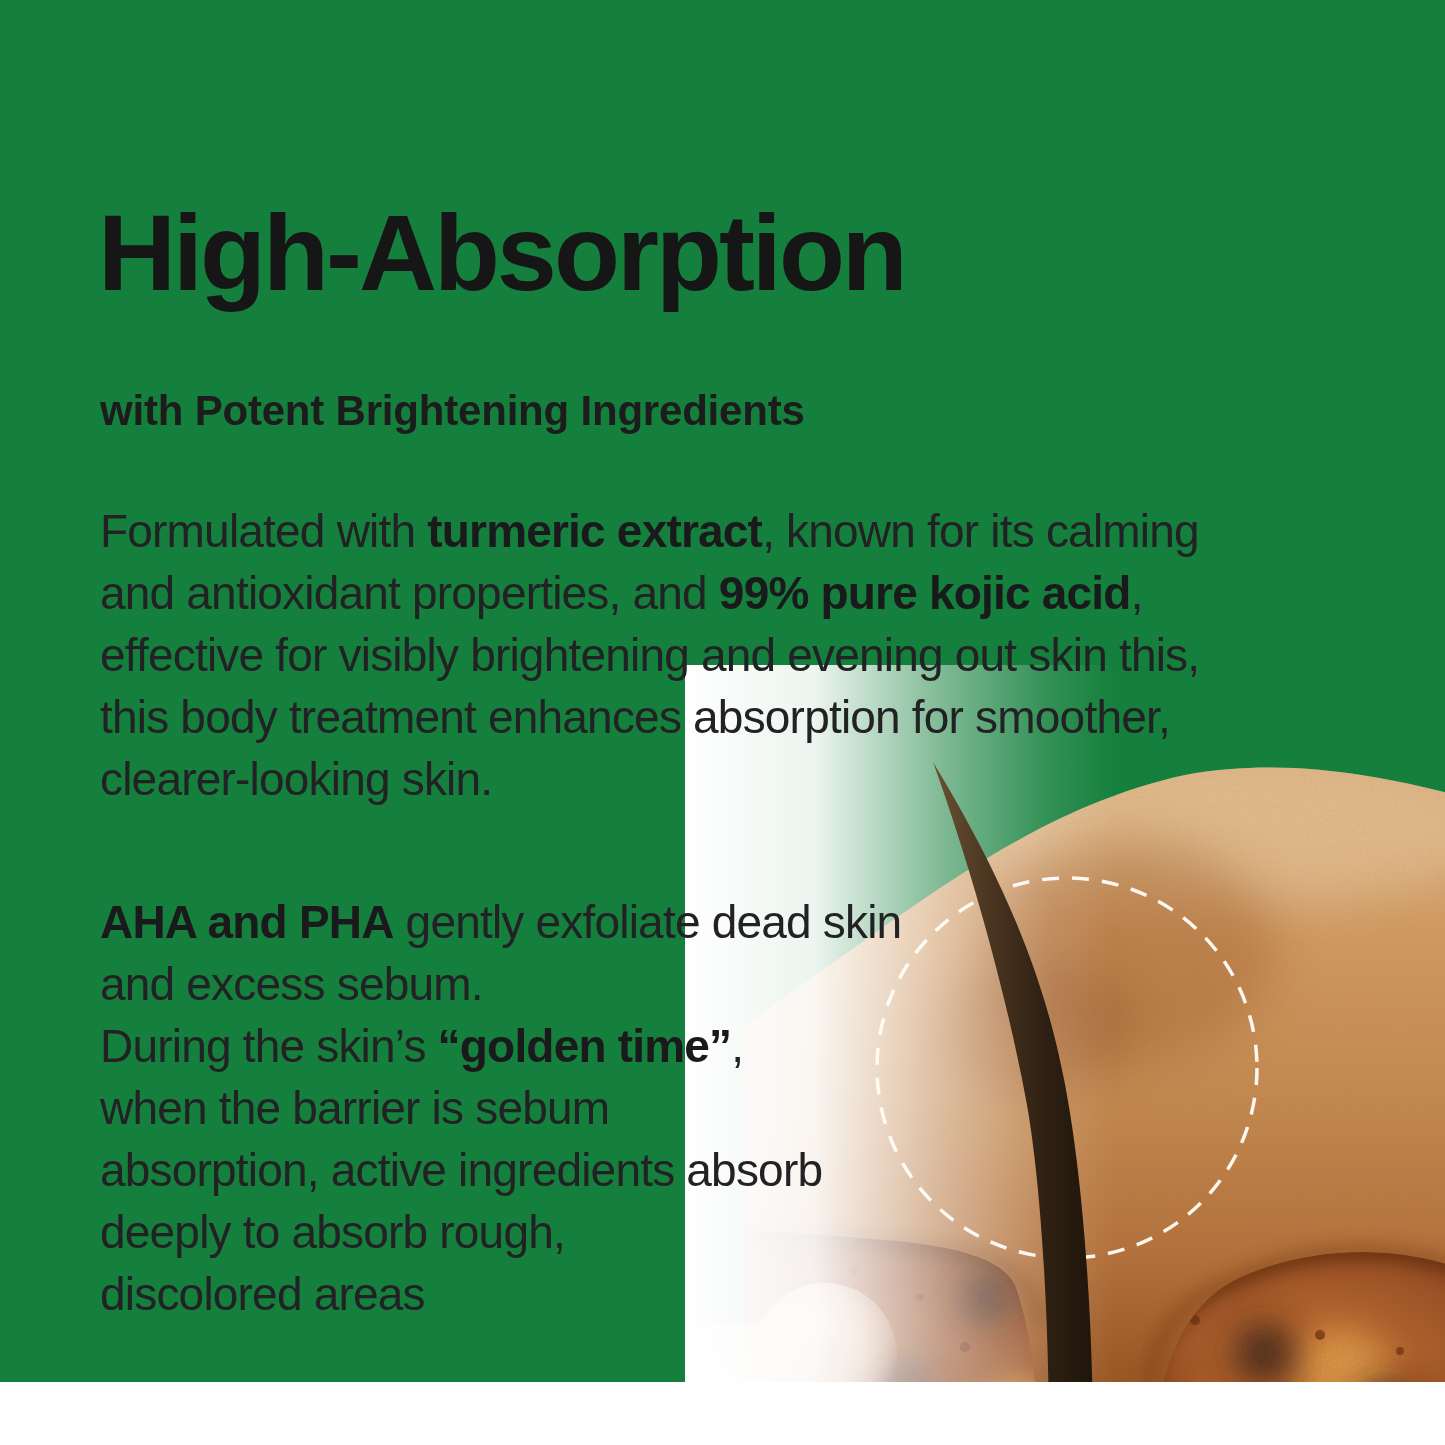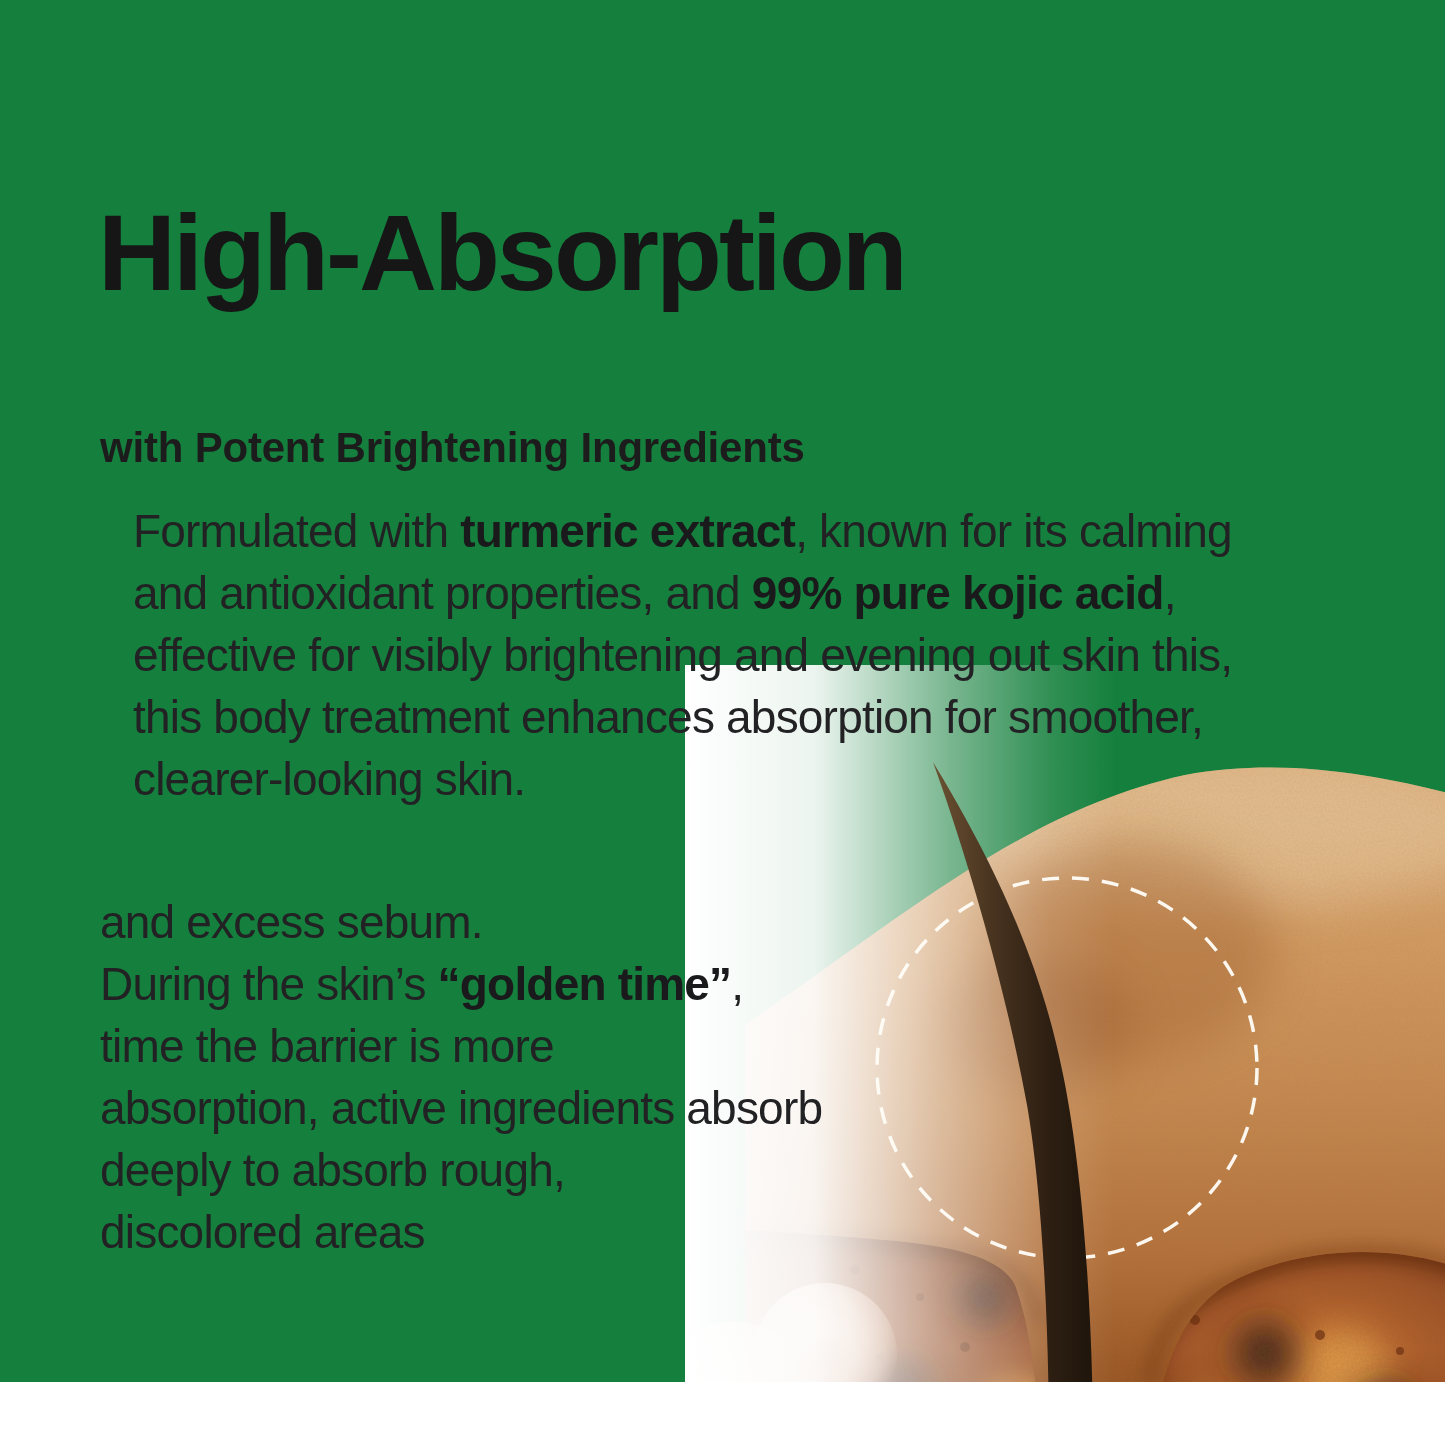--- a/index.html
+++ b/index.html
@@ -10,26 +10,25 @@
   .headline{
     position:absolute;left:98px;top:120px;z-index:3;
     font-size:108px;line-height:122px;font-weight:700;letter-spacing:-3px;color:#161616;
     white-space:nowrap;
   }
   .headline span{display:block;}
   .subheadline{
     position:absolute;left:100px;top:386px;z-index:3;
     font-size:42px;line-height:50px;font-weight:700;letter-spacing:-0.2px;color:#1c1c1c;
     white-space:nowrap;
-    margin-top:37px;
   }
   .para{position:absolute;left:100px;z-index:3;font-size:46px;letter-spacing:-0.8px;color:#222224;}
   .para .pline{line-height:62px;white-space:nowrap;}
   .para b{font-weight:700;color:#1a1a1c;}
-  #para-description{top:500px;margin-left:33px;}
+  #para-description{top:500px;}
   #para-benefits{top:891px;}
   .illustration{position:absolute;left:685px;top:665px;width:760px;height:780px;z-index:1;}
 </style>
 </head>
 <body>
 
 <div class="canvas">
 
   <h1 class="headline">
     <span>High-Absorption</span>
@@ -39,23 +38,24 @@
 
   <div class="para" id="para-description">
       <div class="pline"><span>Formulated with </span><b>turmeric extract</b><span>, known for its calming</span></div>
       <div class="pline"><span>and antioxidant properties, and </span><b>99% pure kojic acid</b><span>,</span></div>
       <div class="pline"><span>effective for visibly brightening and evening out skin this,</span></div>
       <div class="pline"><span>this body treatment enhances absorption for smoother,</span></div>
       <div class="pline"><span>clearer-looking skin.</span></div>
     </div>
 
   <div class="para" id="para-benefits">
+      <div class="pline"><b>AHA and PHA</b><span> gently exfoliate dead skin</span></div>
       <div class="pline"><span>and excess sebum.</span></div>
       <div class="pline"><span>During the skin’s </span><b>“golden time”</b><span>,</span></div>
-      <div class="pline"><span>time the barrier is more</span></div>
+      <div class="pline"><span>when the barrier is sebum</span></div>
       <div class="pline"><span>absorption, active ingredients absorb</span></div>
       <div class="pline"><span>deeply to absorb rough,</span></div>
       <div class="pline"><span>discolored areas</span></div>
     </div>
 
   <svg class="illustration" viewBox="0 0 760 780" width="760" height="780" xmlns="http://www.w3.org/2000/svg">
     <defs>
       <linearGradient id="epiG" x1="0" y1="0" x2="0" y2="1">
         <stop offset="0" stop-color="#dcae7c"></stop>
         <stop offset="0.25" stop-color="#d49c63"></stop>

